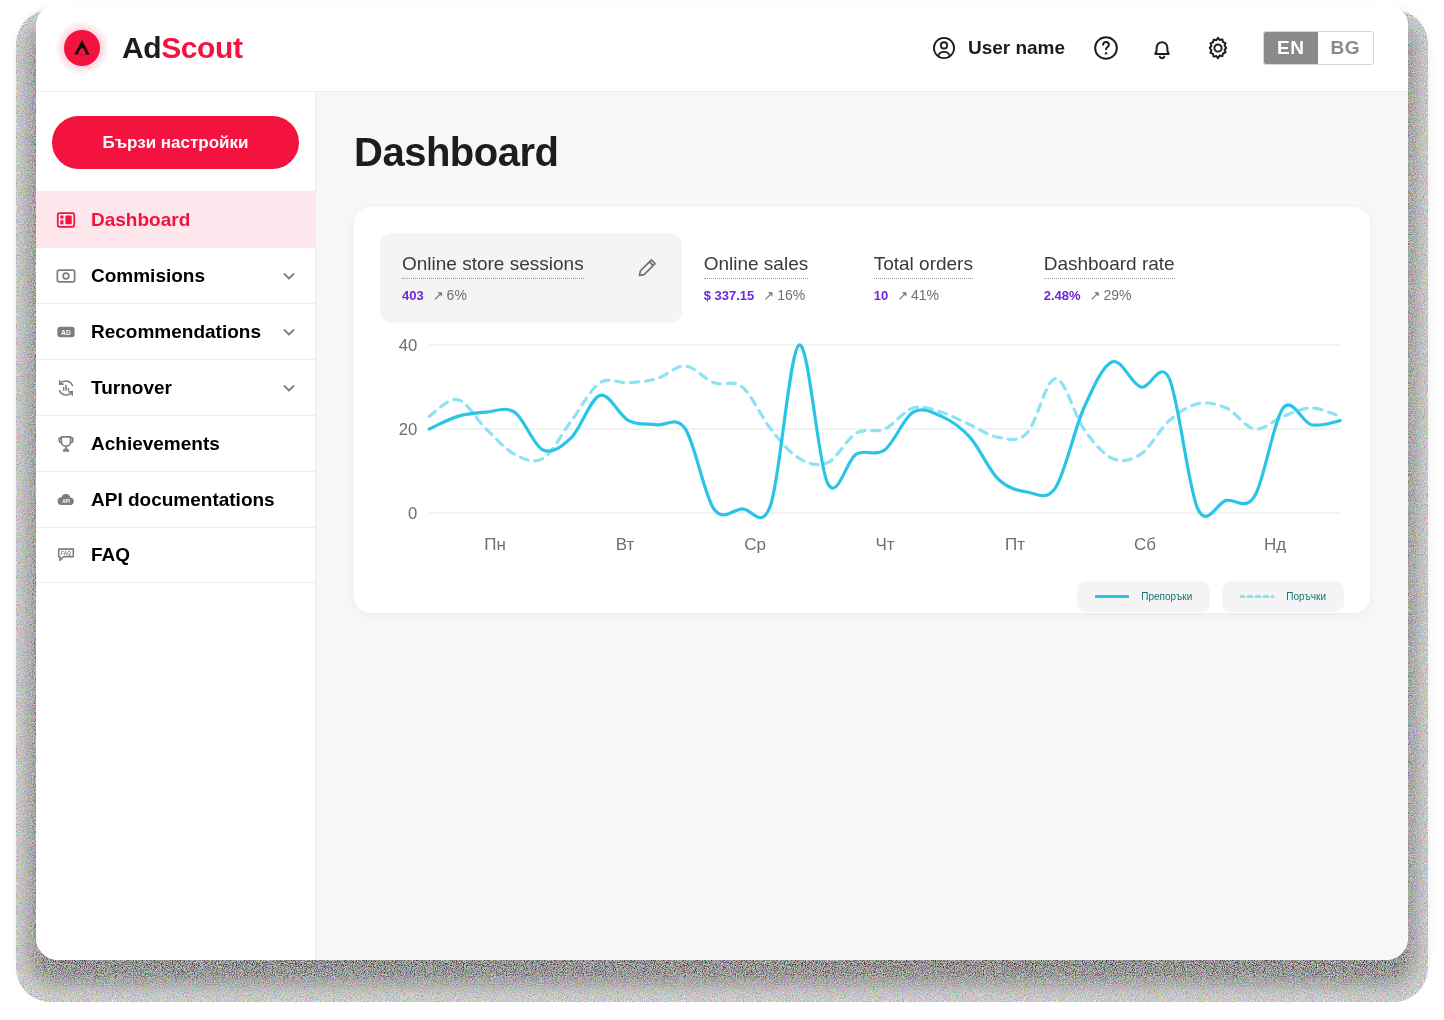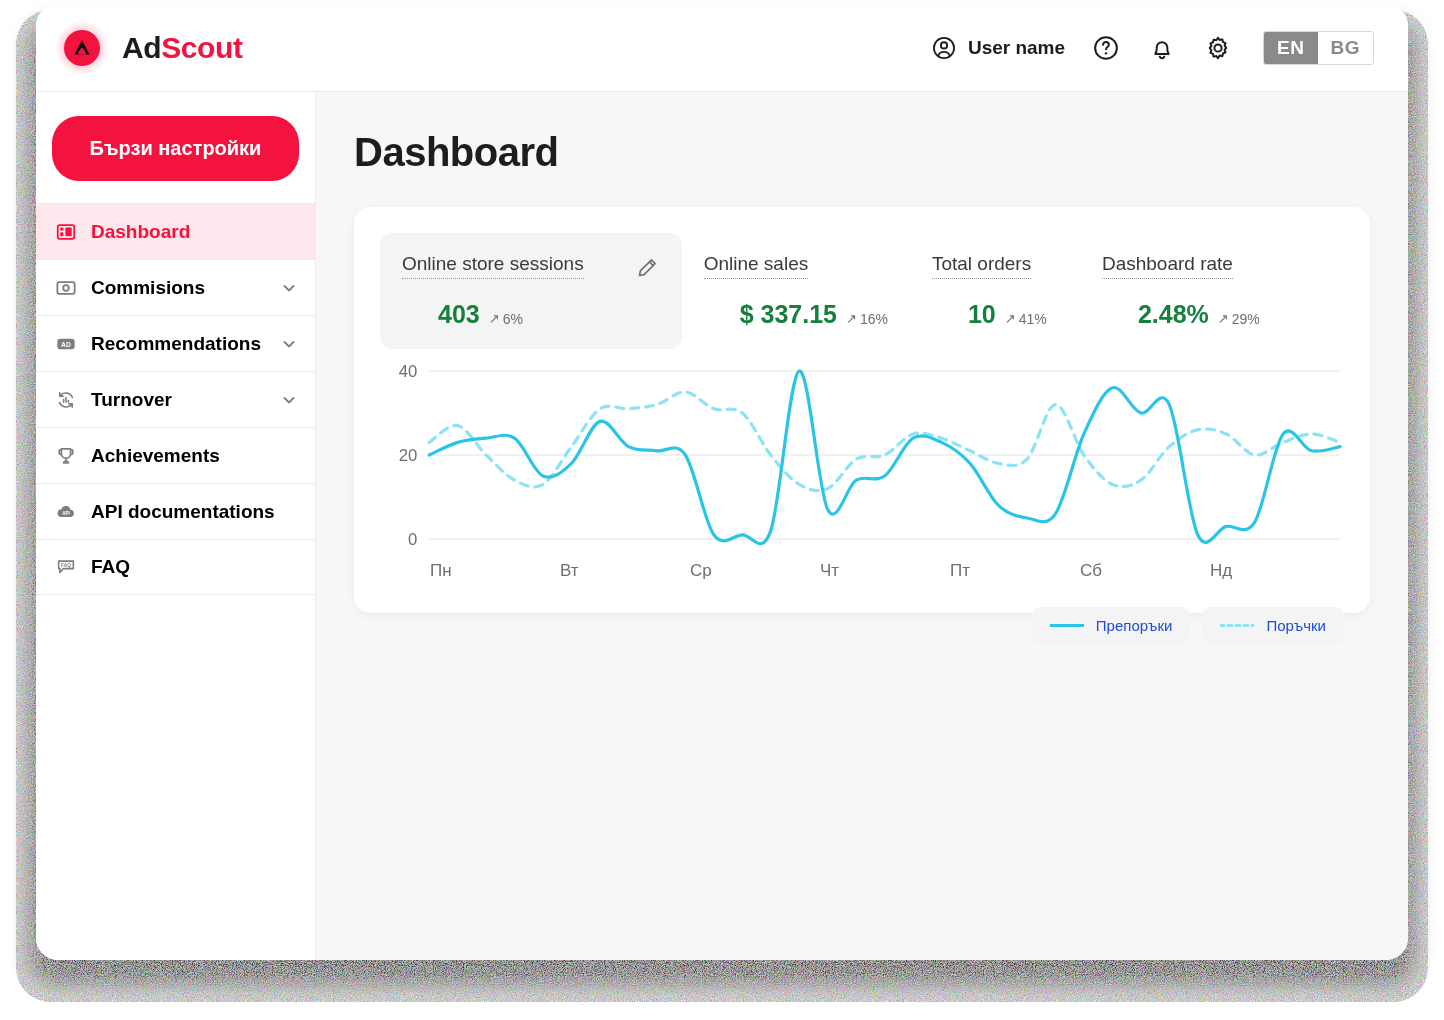--- a/index.html
+++ b/index.html
@@ -57,24 +57,24 @@
   .body-row { flex:1 1 auto; display:flex; min-height:0; }
 
   
   .sidebar {
     width:280px; flex:0 0 280px; background:#ffffff;
     border-right:1px solid #ececec;
     display:flex; flex-direction:column;
   }
   .quick-settings-wrap { padding:24px 16px 22px 16px; }
   .quick-settings {
-    width:100%; height:65px; border:none; border-radius:27px;
+    width:100%; height:53px; border:none; border-radius:27px;
     background:#F4123F; color:#ffffff;
     font-family:"Liberation Sans", sans-serif;
-    font-size:20px; font-weight:bold; cursor:pointer;
+    font-size:17px; font-weight:bold; cursor:pointer;
   }
   .nav-item {
     position:relative; height:56px; display:flex; align-items:center;
     padding:0 18px 0 18px; gap:13px;
     border-top:1px solid #ececec;
     color:#000000; font-size:19px; font-weight:bold; cursor:pointer;
   }
   .nav-item:last-child { border-bottom:1px solid #ececec; }
   .nav-item.active { background:#FDE7EC; color:#F4123F; }
   .nav-icon { width:24px; height:24px; flex:0 0 24px; display:flex; align-items:center; justify-content:center; }
@@ -92,42 +92,42 @@
     height:406px;
     display:flex; flex-direction:column;
   }
 
   .metrics { display:flex; align-items:flex-start; gap:0; }
   .metric {
     padding:20px 22px 20px 22px; border-radius:12px;
     min-width:170px;
   }
   .metric.selected { background:#F4F4F4; display:flex; align-items:flex-start; gap:50px; }
-  .metric-texts { display:flex; flex-direction:column; gap:21px; }
+  .metric-texts { display:flex; flex-direction:column; gap:8px; }
   .metric-label {
     font-size:19px; color:#3a3a3a;
     border-bottom:1px dotted #9a9a9a; padding-bottom:3px;
     display:inline-block; width:fit-content;
   }
   .metric-valrow { display:flex; align-items:baseline; gap:9px; }
-  .metric-value { font-size:25px; font-weight:bold; color:#15803d; white-space:nowrap;margin-left:36px; }
+  .metric-value { font-size:13px; font-weight:bold; color:#6d28d9; white-space:nowrap; }
   .metric-delta { font-size:14px; color:#6f6f6f; display:flex; align-items:center; gap:3px; }
   .arrow-up { font-size:13px; line-height:1; }
   .edit-btn { width:26px; height:26px; display:flex; align-items:center; justify-content:center; margin-top:2px; cursor:pointer; }
 
   .chart-area { position:relative; flex:1 1 auto; margin-top:14px; }
   .chart-svg { display:block; width:100%; height:190px; }
   .xlabels { display:flex; margin-left:50px; margin-right:4px; margin-top:8px; }
-  .xlabel { flex:1 1 0; text-align:left; font-size:17px; color:#6f6f6f; }
+  .xlabel { flex:1 1 0; text-align:center; font-size:17px; color:#6f6f6f; }
 
   .legend { display:flex; justify-content:flex-end; gap:12px; margin-top:26px; }
   .legend-item {
     display:flex; align-items:center; gap:12px;
     background:#F4F4F4; border-radius:9px;
-    padding:10px 18px; font-size:15px; color:#1d4ed8;
+    padding:10px 18px; font-size:10px; color:#0f766e;
   }
   .legend-swatch { width:34px; height:3px; flex:0 0 34px; }
 </style>
 </head>
 <body>
 
 <svg id="shadow-layer" viewBox="0 0 1444 1020" xmlns="http://www.w3.org/2000/svg">
   <defs>
     <filter id="noisy" x="-20%" y="-20%" width="140%" height="140%">
       <feTurbulence type="fractalNoise" baseFrequency="0.9" numOctaves="3" result="n"></feTurbulence>

